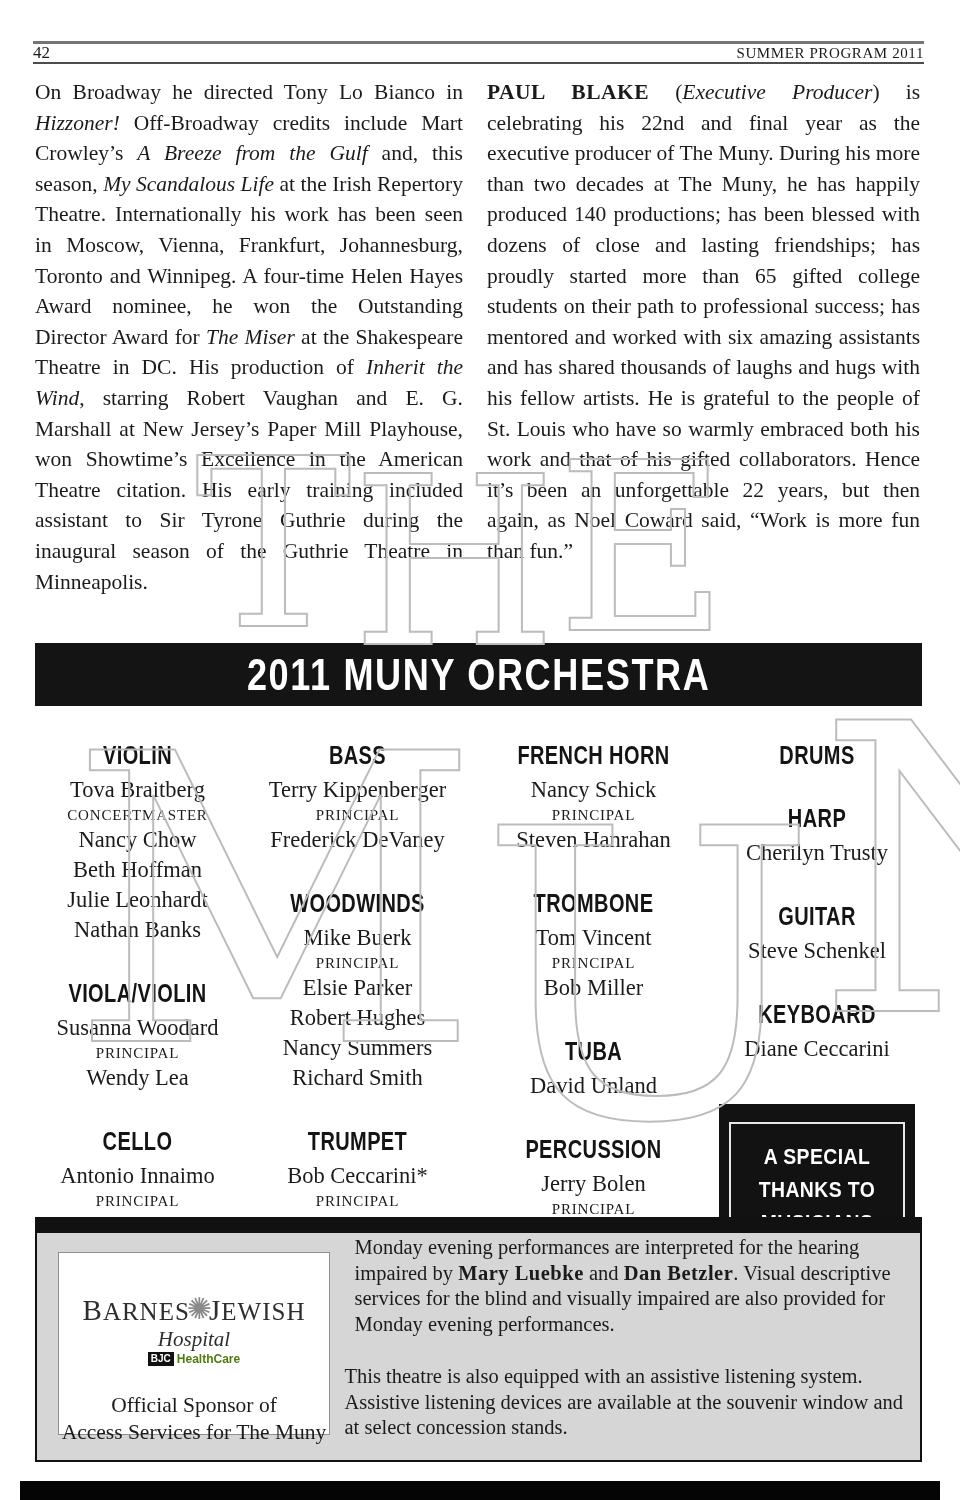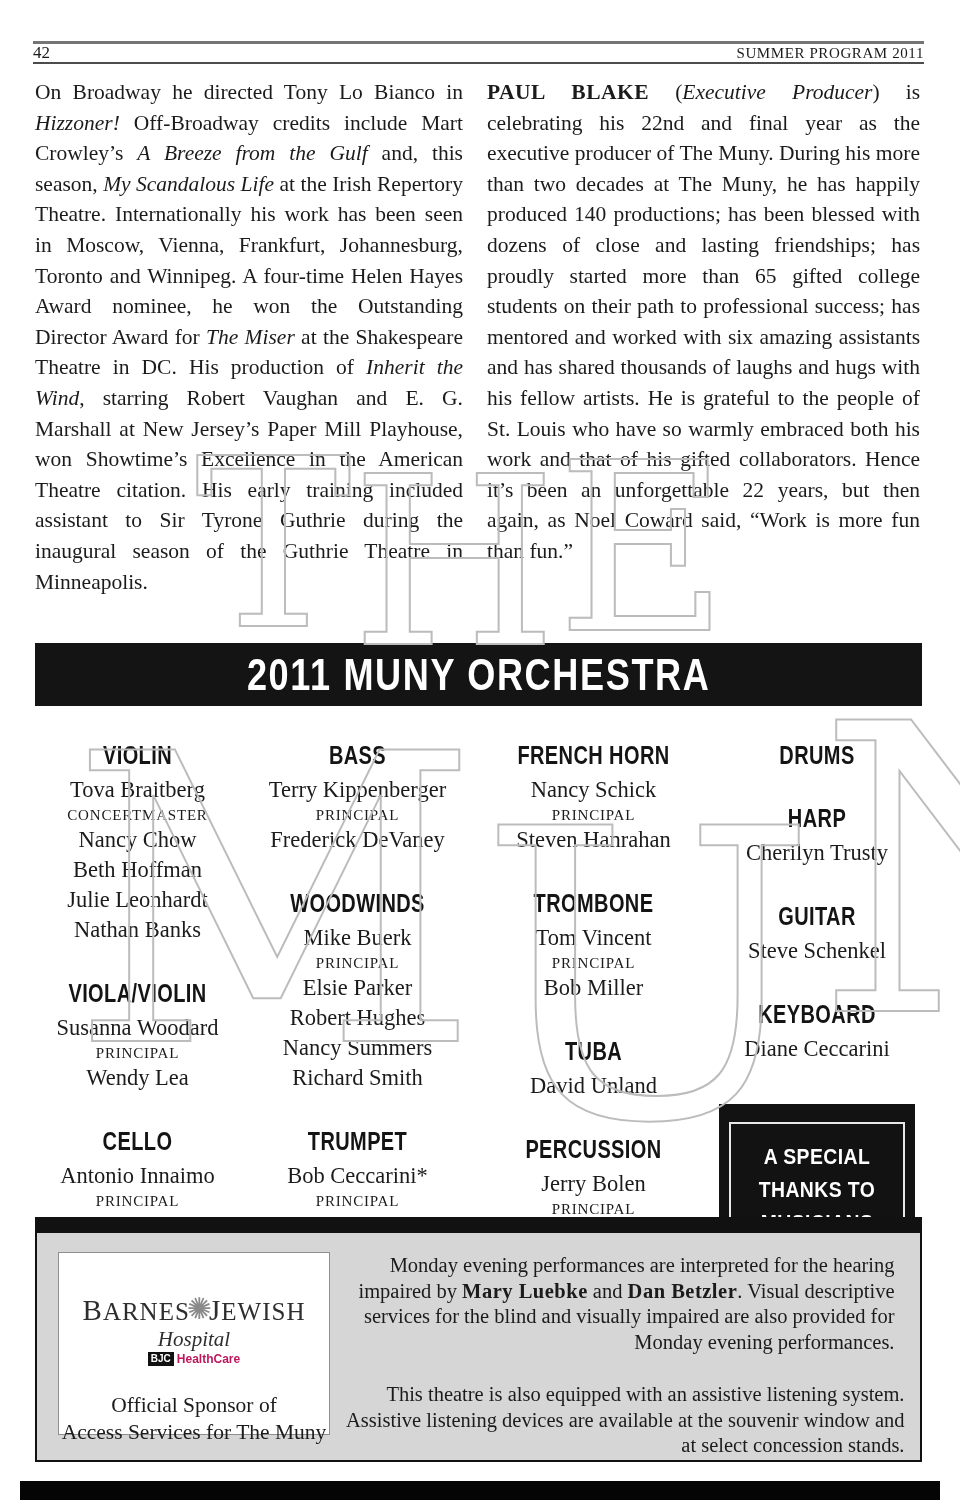--- a/index.html
+++ b/index.html
@@ -51,24 +51,24 @@
   .sponsor-box{position:absolute;left:21px;top:19px;width:272px;height:183px;background:#fff;
                border:1px solid #8f8f8f;text-align:center;box-sizing:border-box;padding-top:42px;}
   .logo-row{display:flex;justify-content:center;align-items:flex-end;line-height:1;}
   .logo-word{font-size:25px;letter-spacing:1px;color:#2e2e2e;}
   .logo-word::first-letter{font-size:29px;}
   .starburst{color:#8a8a8a;font-size:30px;margin:0 -3px;position:relative;top:-1px;}
   .logo-hospital{font-style:italic;font-size:21px;color:#2e2e2e;margin-top:2px;}
   .bjc-row{display:flex;justify-content:center;margin-top:0;gap:3px;}
   .bjc-badge{background:#111;color:#fff;font-family:"Liberation Sans",sans-serif;
              font-weight:700;font-size:10px;padding:1px 3px;}
-  .bjc-text{font-family:"Liberation Sans",sans-serif;font-weight:700;font-size:12px;color:#be185d;}
+  .bjc-text{font-family:"Liberation Sans",sans-serif;font-weight:700;font-size:12px;color:#4d7c0f;}
   .sponsor-caption{font-size:21.5px;line-height:27px;margin-top:26px;}
 
-  .notes{position:absolute;left:300px;right:8px;top:20px;text-align:right;}
+  .notes{position:absolute;left:300px;right:8px;top:2px;text-align:left;}
   .note-p{font-size:20.5px;line-height:25.5px;margin:0 auto;}
   .note-1{max-width:540px;}
   .note-2{max-width:560px;margin-top:27px;}
 
   .bottom-bar{position:absolute;left:20px;top:1481px;width:920px;height:19px;background:#050505;}
 
   
   .watermark{position:absolute;left:0;top:0;width:960px;height:1500px;pointer-events:none;z-index:6;}
   .wm{position:absolute;font-family:"DejaVu Serif",serif;color:transparent;
       -webkit-text-stroke:2px #bcbcbc;display:flex;}

